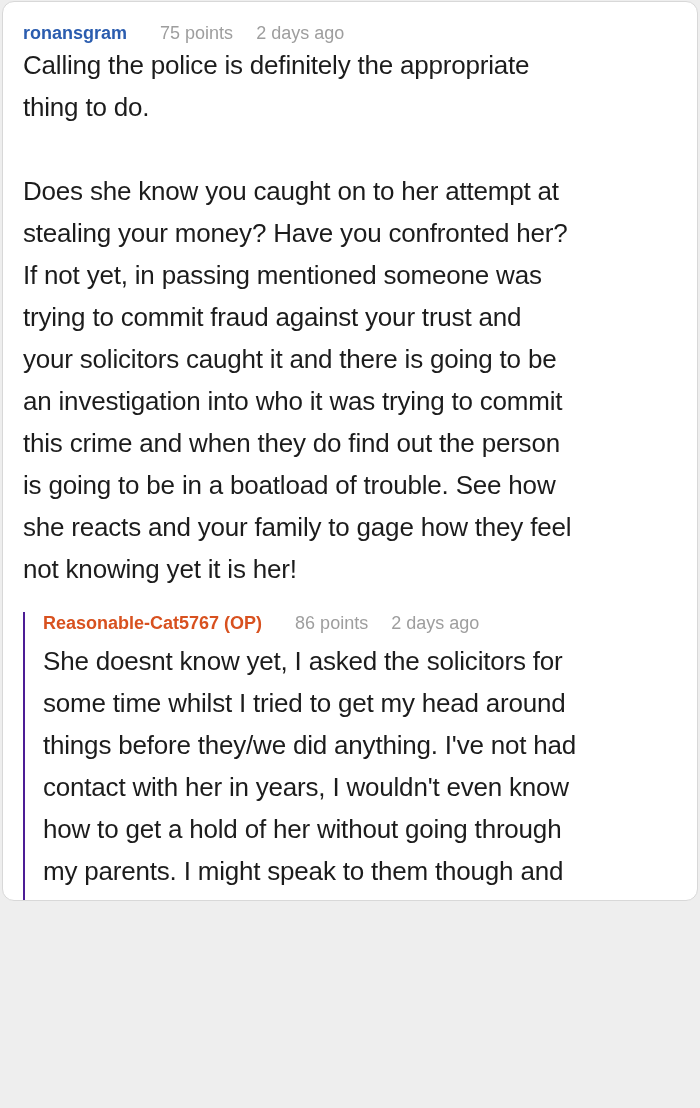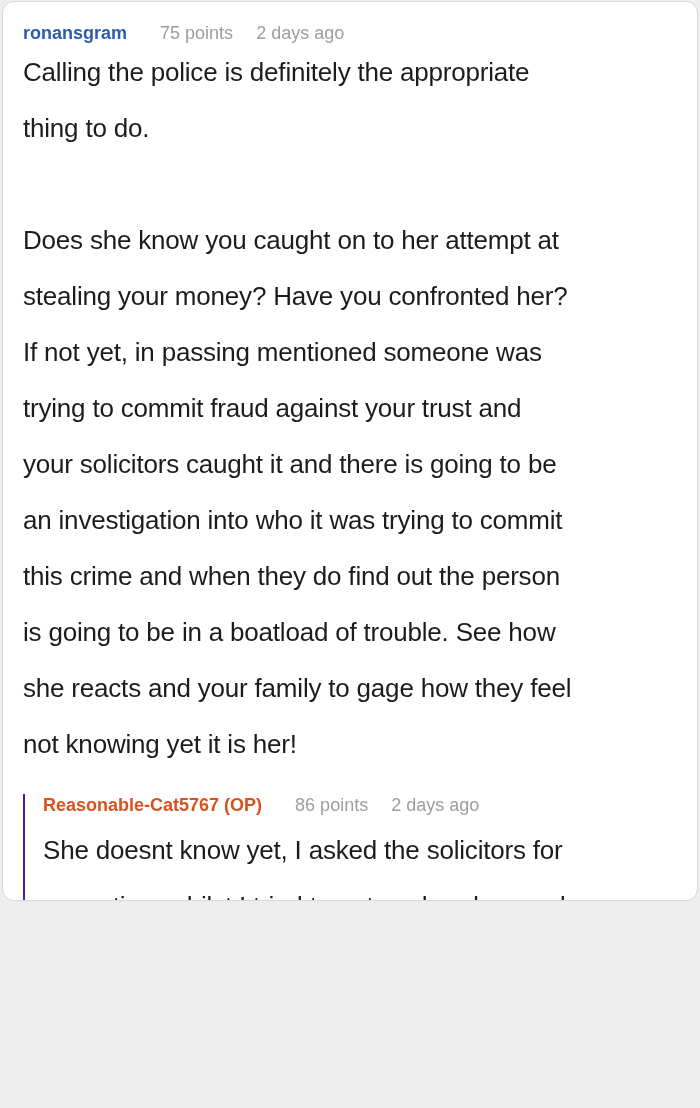--- a/index.html
+++ b/index.html
@@ -42,21 +42,21 @@
   .author-blue  { color: #2b5daf; }
   .author-orange{ color: #d8511f; }
   .meta {
     color: #9e9e9e;
     font-size: 18px;
     margin-left: 28px;
   }
   .meta + .meta { margin-left: 18px; }
   .c-body {
     font-size: 26px;
-    line-height: 56px;
+    line-height: 42px;
     color: #1c1c1c;
     letter-spacing: -0.2px;
     white-space: pre-line;
     margin-top: 0;
   }
   .comment-top > .c-header { margin-bottom: 0; }
   .reply {
     margin-top: 22px;
     border-left: 2px solid #4c1d95;
     padding-left: 18px;

